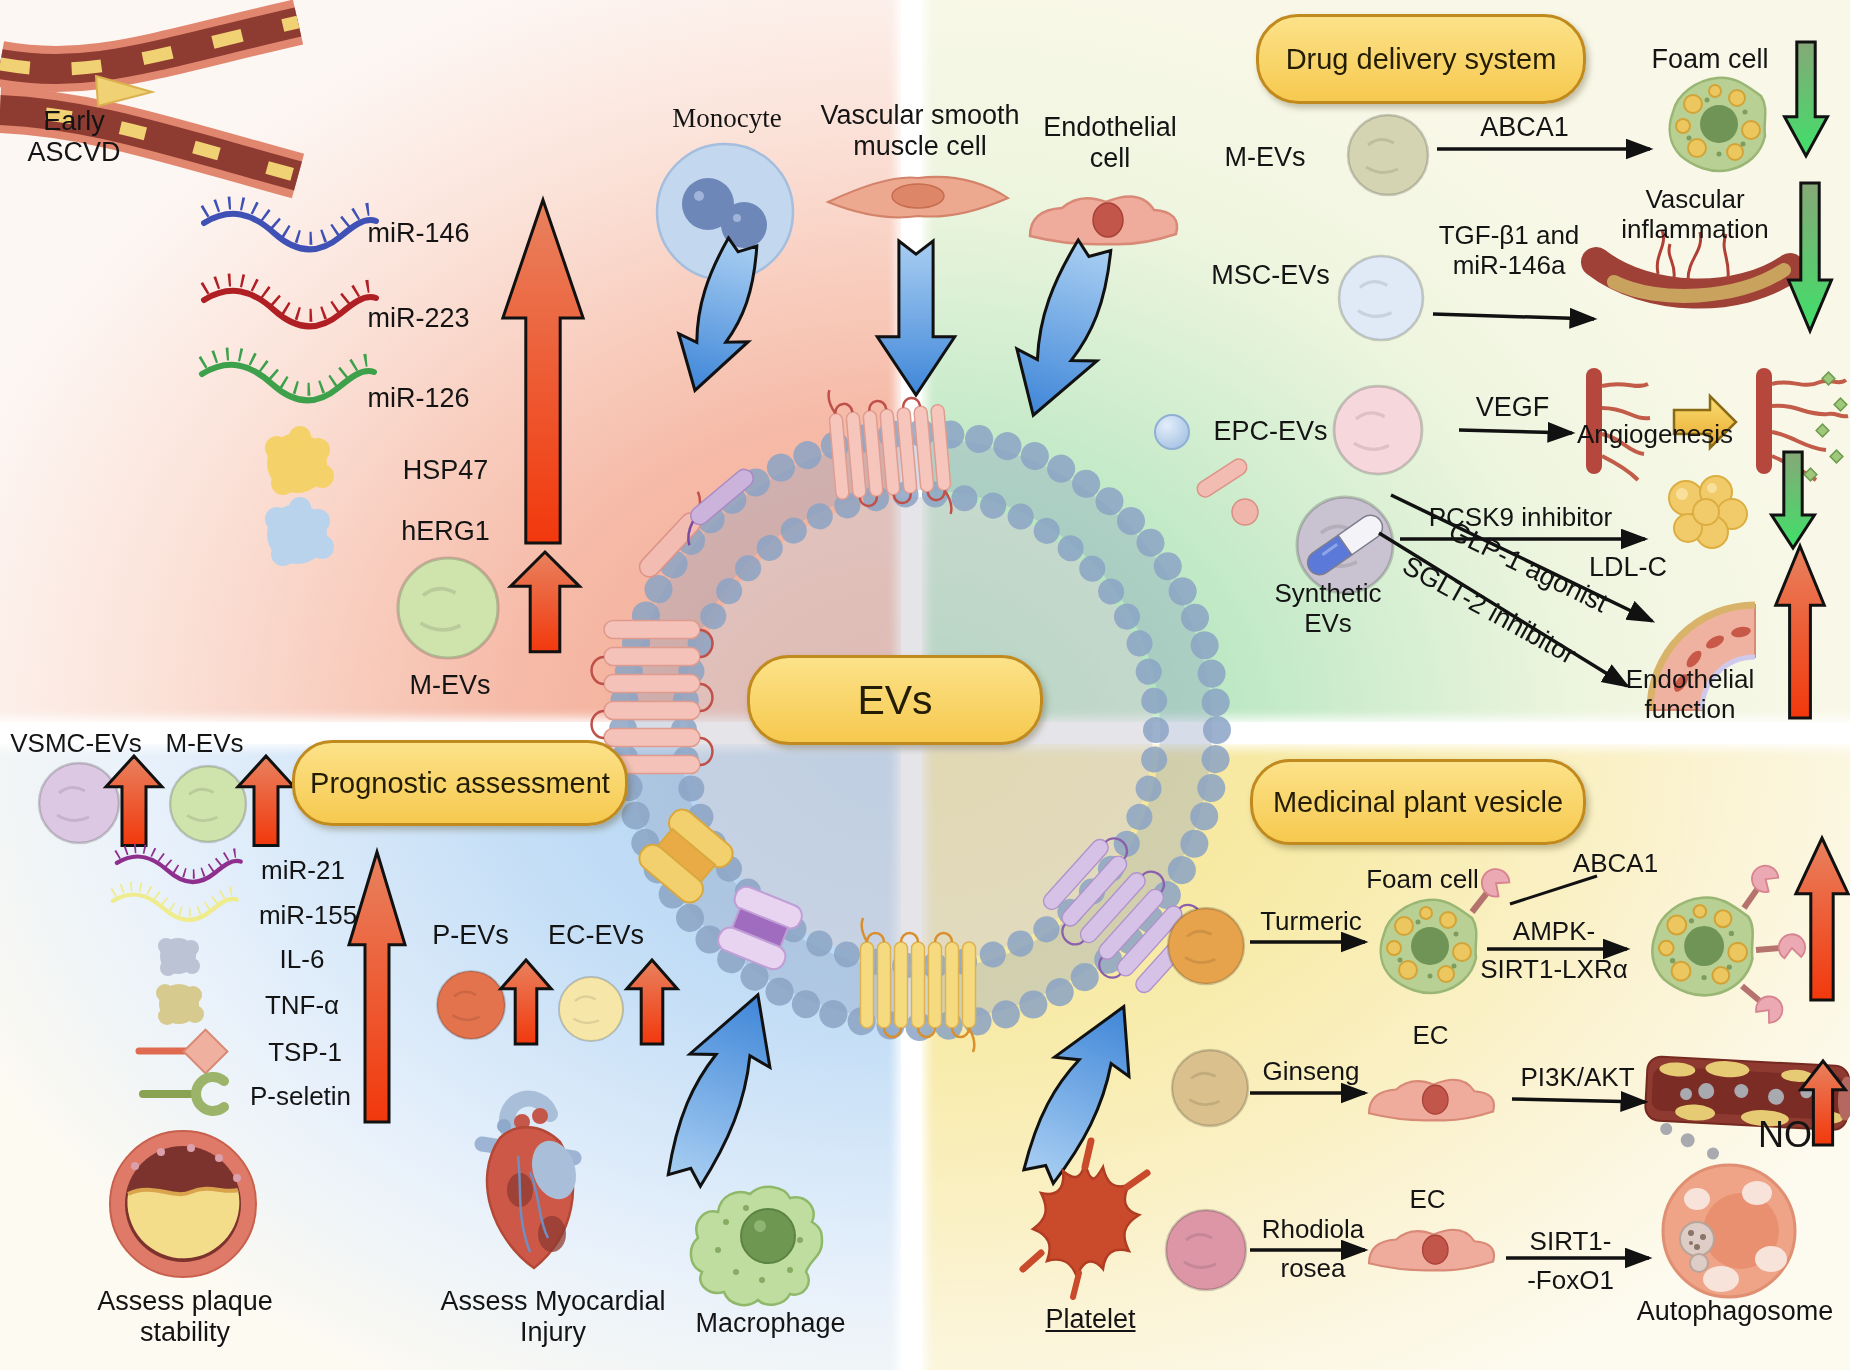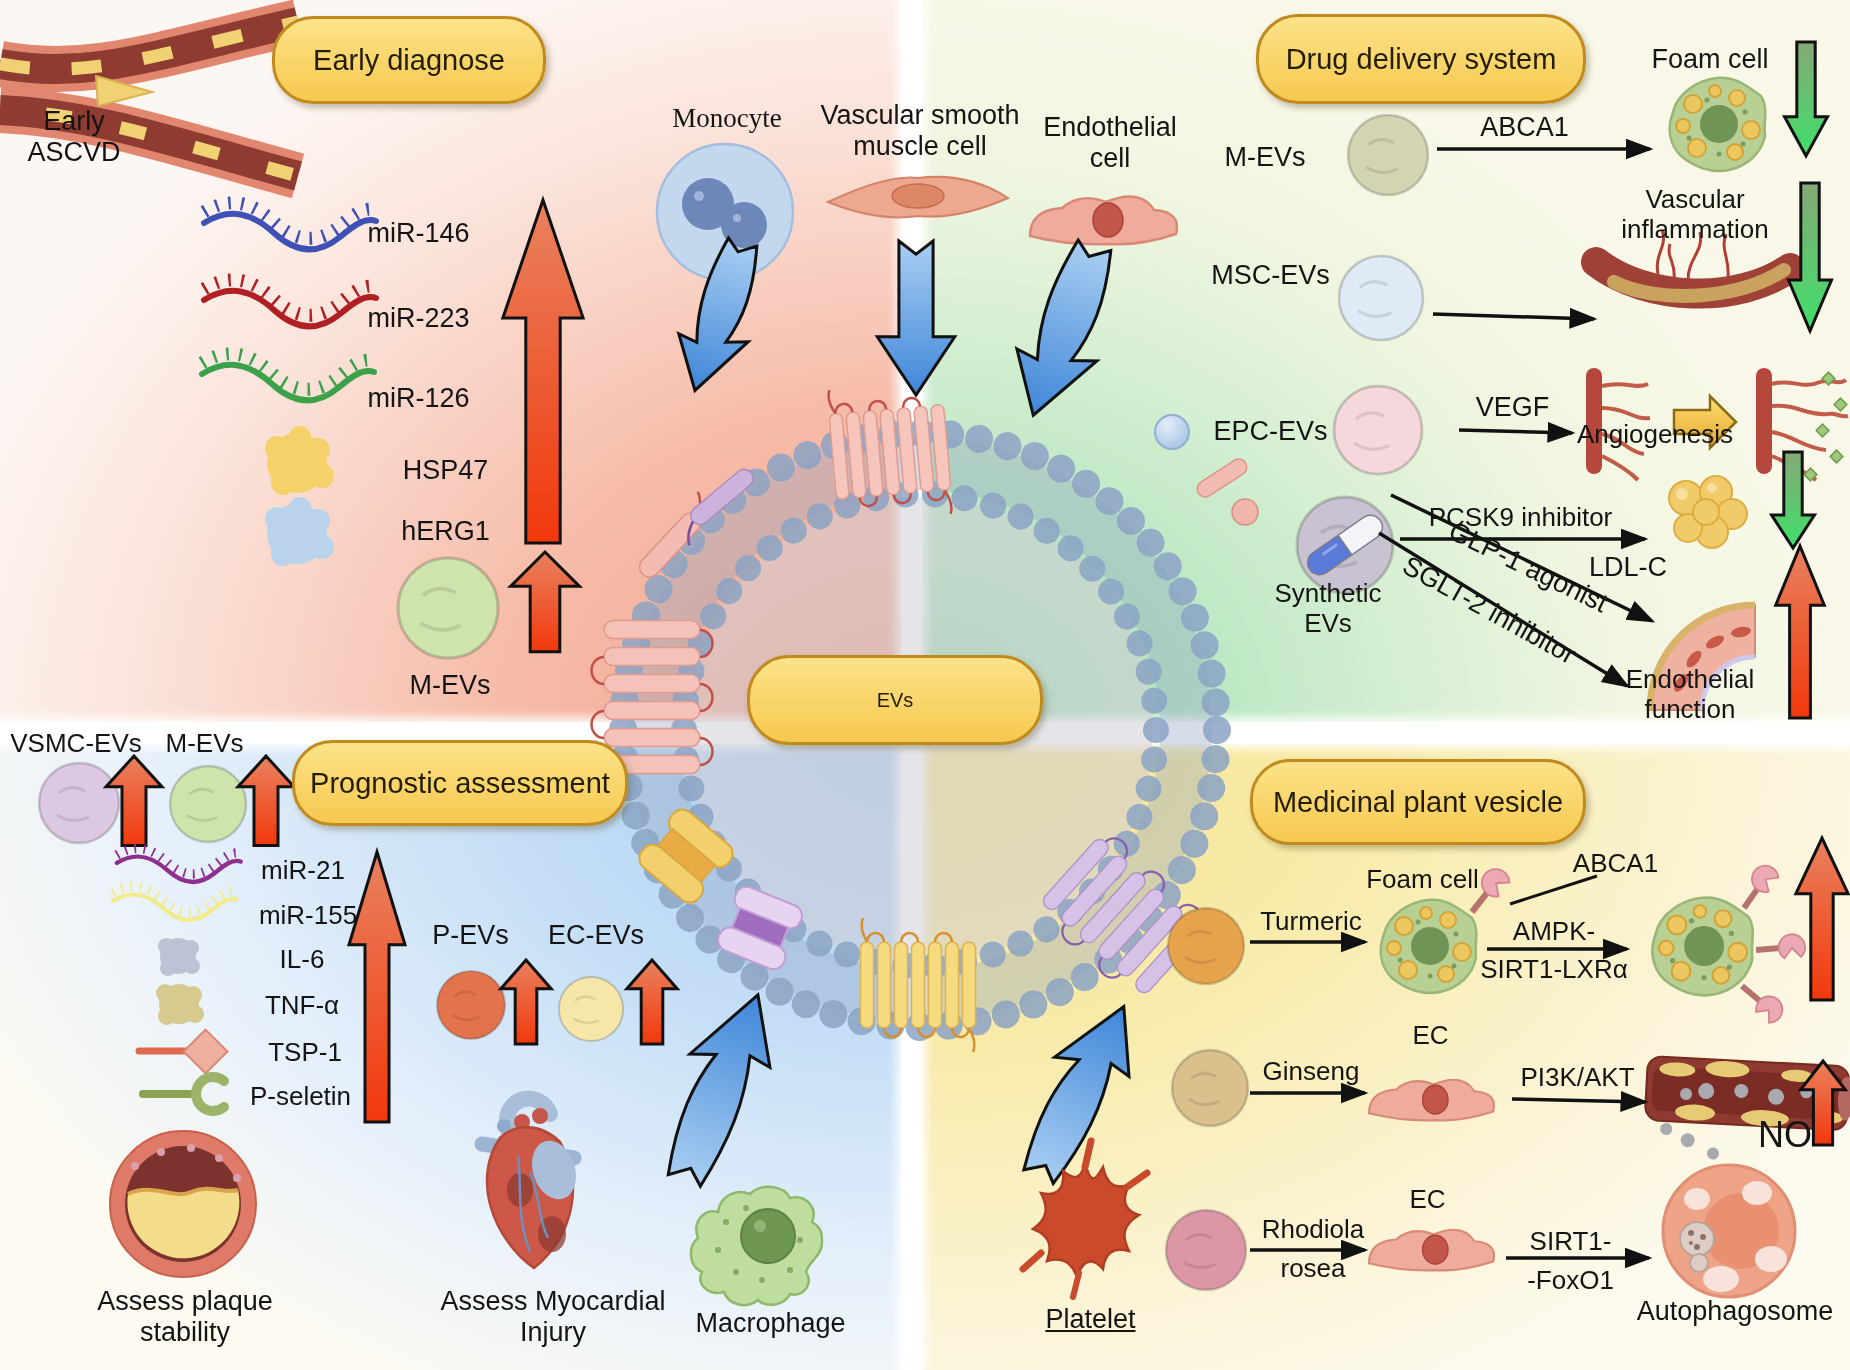--- a/index.html
+++ b/index.html
@@ -484,27 +484,24 @@
       <path class="blk" marker-end="url(#ah)" d="M1250,942 L1365,942"></path>
       <path class="blk" marker-end="url(#ah)" d="M1487,949 L1627,949"></path>
       <path class="blk" marker-end="url(#ah)" d="M1250,1093 L1365,1093"></path>
       <path class="blk" marker-end="url(#ah)" d="M1512,1099 L1645,1102"></path>
       <path class="blk" marker-end="url(#ah)" d="M1250,1250 L1365,1250"></path>
       <path class="blk" marker-end="url(#ah)" d="M1506,1258 L1649,1258"></path>
       <path d="M1597,876 L1510,904" stroke="#111" stroke-width="3" fill="none"></path>
     </g>
   </svg>
 
-  <div class="pill" style="left:272px;top:16px;width:268px;height:82px;border-radius:41px;">
-      <span>Early diagnose</span>
-    </div>
   <div class="pill" style="left:1256px;top:14px;width:324px;height:84px;border-radius:42px;">
       <span>Drug delivery system</span>
     </div>
-  <div class="pill" style="left:747px;top:655px;width:290px;height:84px;border-radius:42px;font-size:20px;">
+  <div class="pill" style="left:747px;top:655px;width:290px;height:84px;border-radius:42px;font-size:41px;">
       <span>EVs</span>
     </div>
   <div class="pill" style="left:292px;top:740px;width:330px;height:80px;border-radius:40px;">
       <span>Prognostic assessment</span>
     </div>
   <div class="pill" style="left:1250px;top:759px;width:330px;height:80px;border-radius:40px;">
       <span>Medicinal plant vesicle</span>
     </div>
 
   <div class="lbl" style="left:8px;top:106px;width:132px;">Early ASCVD</div>
@@ -516,20 +513,21 @@
   <div class="lbl" style="left:395px;top:670px;width:110px;">M-EVs</div>
 
   <div class="lbl serif" style="left:652px;top:103px;width:150px;text-align:center;">Monocyte</div>
   <div class="lbl" style="left:800px;top:100px;width:240px;">Vascular smooth muscle cell</div>
   <div class="lbl" style="left:1030px;top:112px;width:160px;">Endothelial cell</div>
 
   <div class="lbl" style="left:1205px;top:142px;width:120px;">M-EVs</div>
   <div class="lbl" style="left:1462px;top:112px;width:125px;">ABCA1</div>
   <div class="lbl" style="left:1635px;top:44px;width:150px;">Foam cell</div>
   <div class="lbl" style="left:1198px;top:260px;width:145px;">MSC-EVs</div>
+  <div class="lbl f26" style="left:1420px;top:220px;width:178px;">TGF-β1 and miR-146a</div>
   <div class="lbl f26" style="left:1600px;top:184px;width:190px;">Vascular inflammation</div>
   <div class="lbl" style="left:1198px;top:416px;width:145px;">EPC-EVs</div>
   <div class="lbl" style="left:1460px;top:392px;width:105px;">VEGF</div>
   <div class="lbl f26" style="left:1550px;top:419px;width:210px;">Angiogenesis</div>
   <div class="lbl f26" style="left:1258px;top:578px;width:140px;">Synthetic EVs</div>
   <div class="lbl f26 nw" style="left:1398px;top:502px;width:245px;">PCSK9 inhibitor</div>
   <div class="lbl" style="left:1568px;top:552px;width:120px;">LDL-C</div>
   <div class="lbl rot" style="left:1420px;top:552px;width:216px;transform:rotate(26deg);">GLP-1 agonist</div>
   <div class="lbl rot" style="left:1374px;top:595px;width:230px;transform:rotate(29deg);">SGLT-2 inhibitor</div>
   <div class="lbl f26" style="left:1605px;top:664px;width:170px;">Endothelial function</div>

